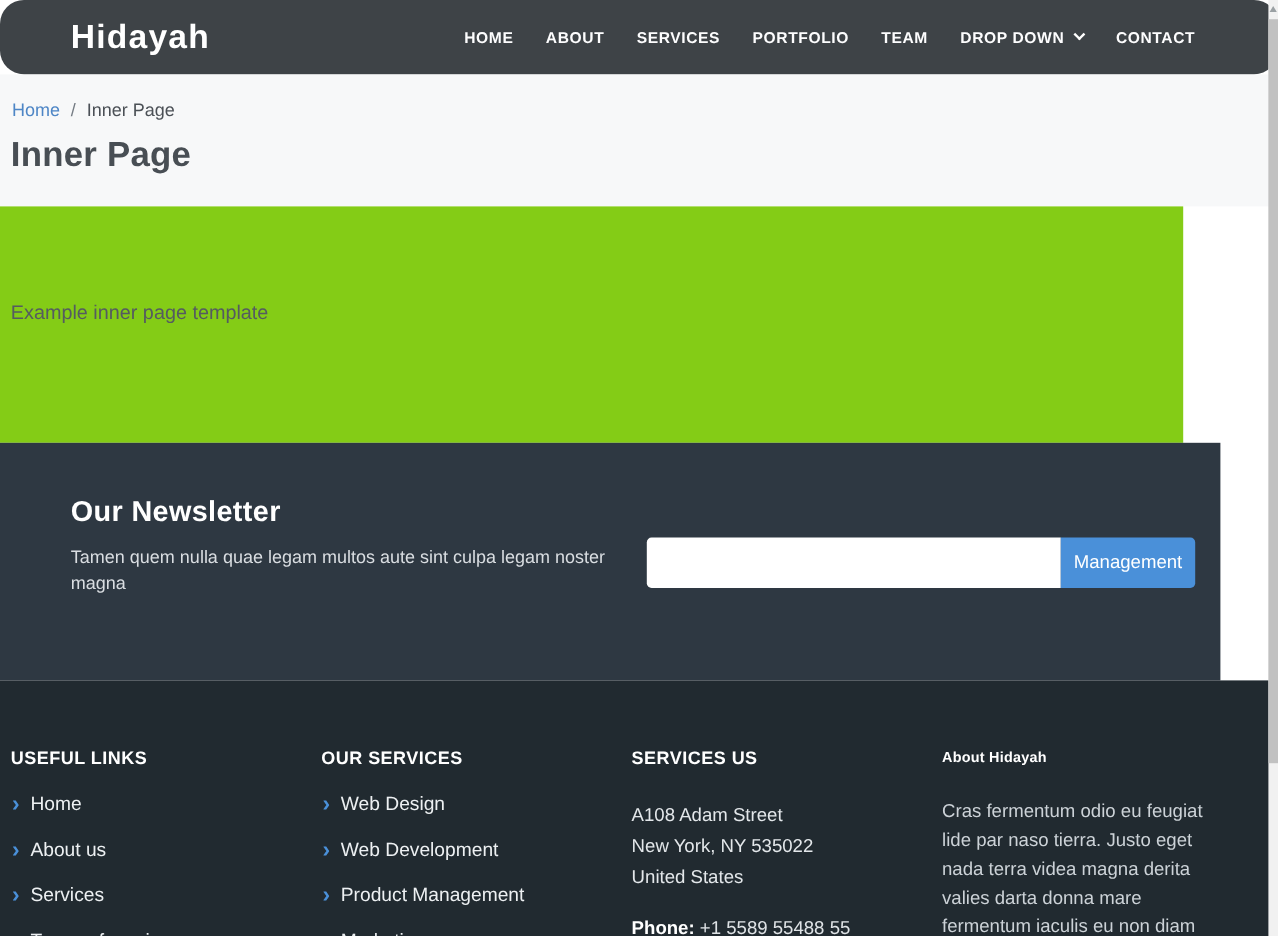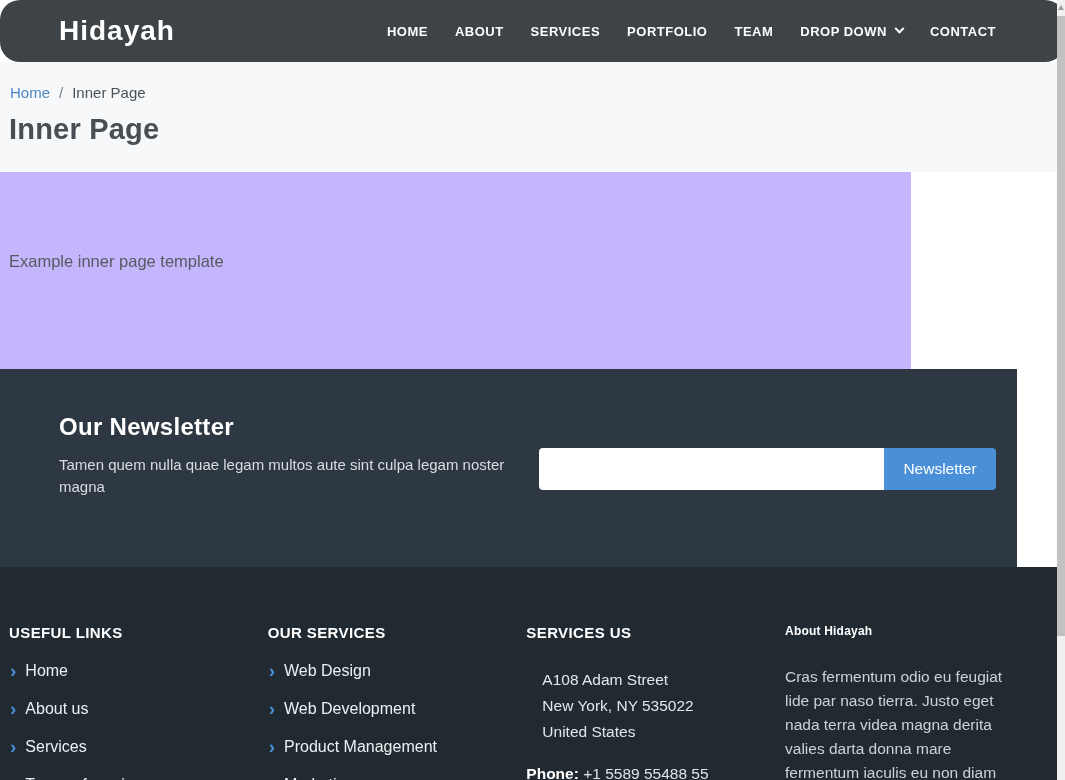--- a/index.html
+++ b/index.html
@@ -47,22 +47,22 @@
   .crumbs { font-size:15px; color:#4b5056; display:flex; align-items:center; }
   .crumb-home { color:#4e86c6; text-decoration:none; cursor:pointer; }
   .crumb-sep { margin:0 9px; color:#757c84; }
   .page-title {
     margin-top:12px; margin-left:-1px;
     font-size:29px; font-weight:700; color:#484e54; letter-spacing:0.2px;
   }
 
   
   .main-sec {
-    position:absolute; top:172px; left:0; width:911px; height:197px;
-    background:#c4b5fd;
+    position:absolute; top:172px; left:0; width:986px; height:197px;
+    background:#84cc16;
   }
   .main-text {
     position:absolute; left:9px; top:80px;
     font-size:16.5px; color:#555b61;
   }
 
   
   .newsletter {
     position:absolute; top:369px; left:0; width:1017px; height:198px;
     background:#2e3842;
@@ -102,21 +102,21 @@
     color:#ffffff; font-size:15px; font-weight:700; letter-spacing:0.4px;
   }
   .fcol-title.about-title { font-size:12px; letter-spacing:0.2px; }
   .flist { list-style:none; margin-top:11px; }
   .flist li { height:38px; display:flex; align-items:center; }
   .fchev {
     color:#4a90d9; font-size:19px; font-weight:600; margin:0 9px 2px 1px;
     line-height:1;
   }
   .flink { color:#edf0f2; font-size:16px; text-decoration:none; cursor:pointer; }
-  .faddress { margin-top:26px; font-size:15.5px; line-height:26px; color:#e3e7ea;margin-left:16px; }
+  .faddress { margin-top:26px; font-size:15.5px; line-height:26px; color:#e3e7ea; }
   .fphone { margin-top:20px; font-size:15.5px; color:#dfe3e6; }
   .fphone b { color:#ffffff; font-weight:700; }
   .fabout-text {
     margin-top:27px; width:236px;
     color:#ccd2d7; font-size:15.5px; line-height:24px;
   }
 
   
   .scrollbar {
     position:absolute; top:0; right:0; width:8px; height:780px;
@@ -165,21 +165,21 @@
 
   <main class="main-sec">
     <p class="main-text">Example inner page template</p>
   </main>
 
   <section class="newsletter">
     <h2 class="nl-title">Our Newsletter</h2>
     <p class="nl-desc">Tamen quem nulla quae legam multos aute sint culpa legam noster magna</p>
     <form class="nl-form">
       <input class="nl-input" type="text" value="" style="">
-      <button class="nl-btn" type="button">Newsletter</button>
+      <button class="nl-btn" type="button">Management</button>
     </form>
   </section>
 
   <footer class="footer">
 
     <div class="fcol">
       <h4 class="fcol-title">USEFUL LINKS</h4>
       <ul class="flist">
         <li>
           <span class="fchev">›</span>

